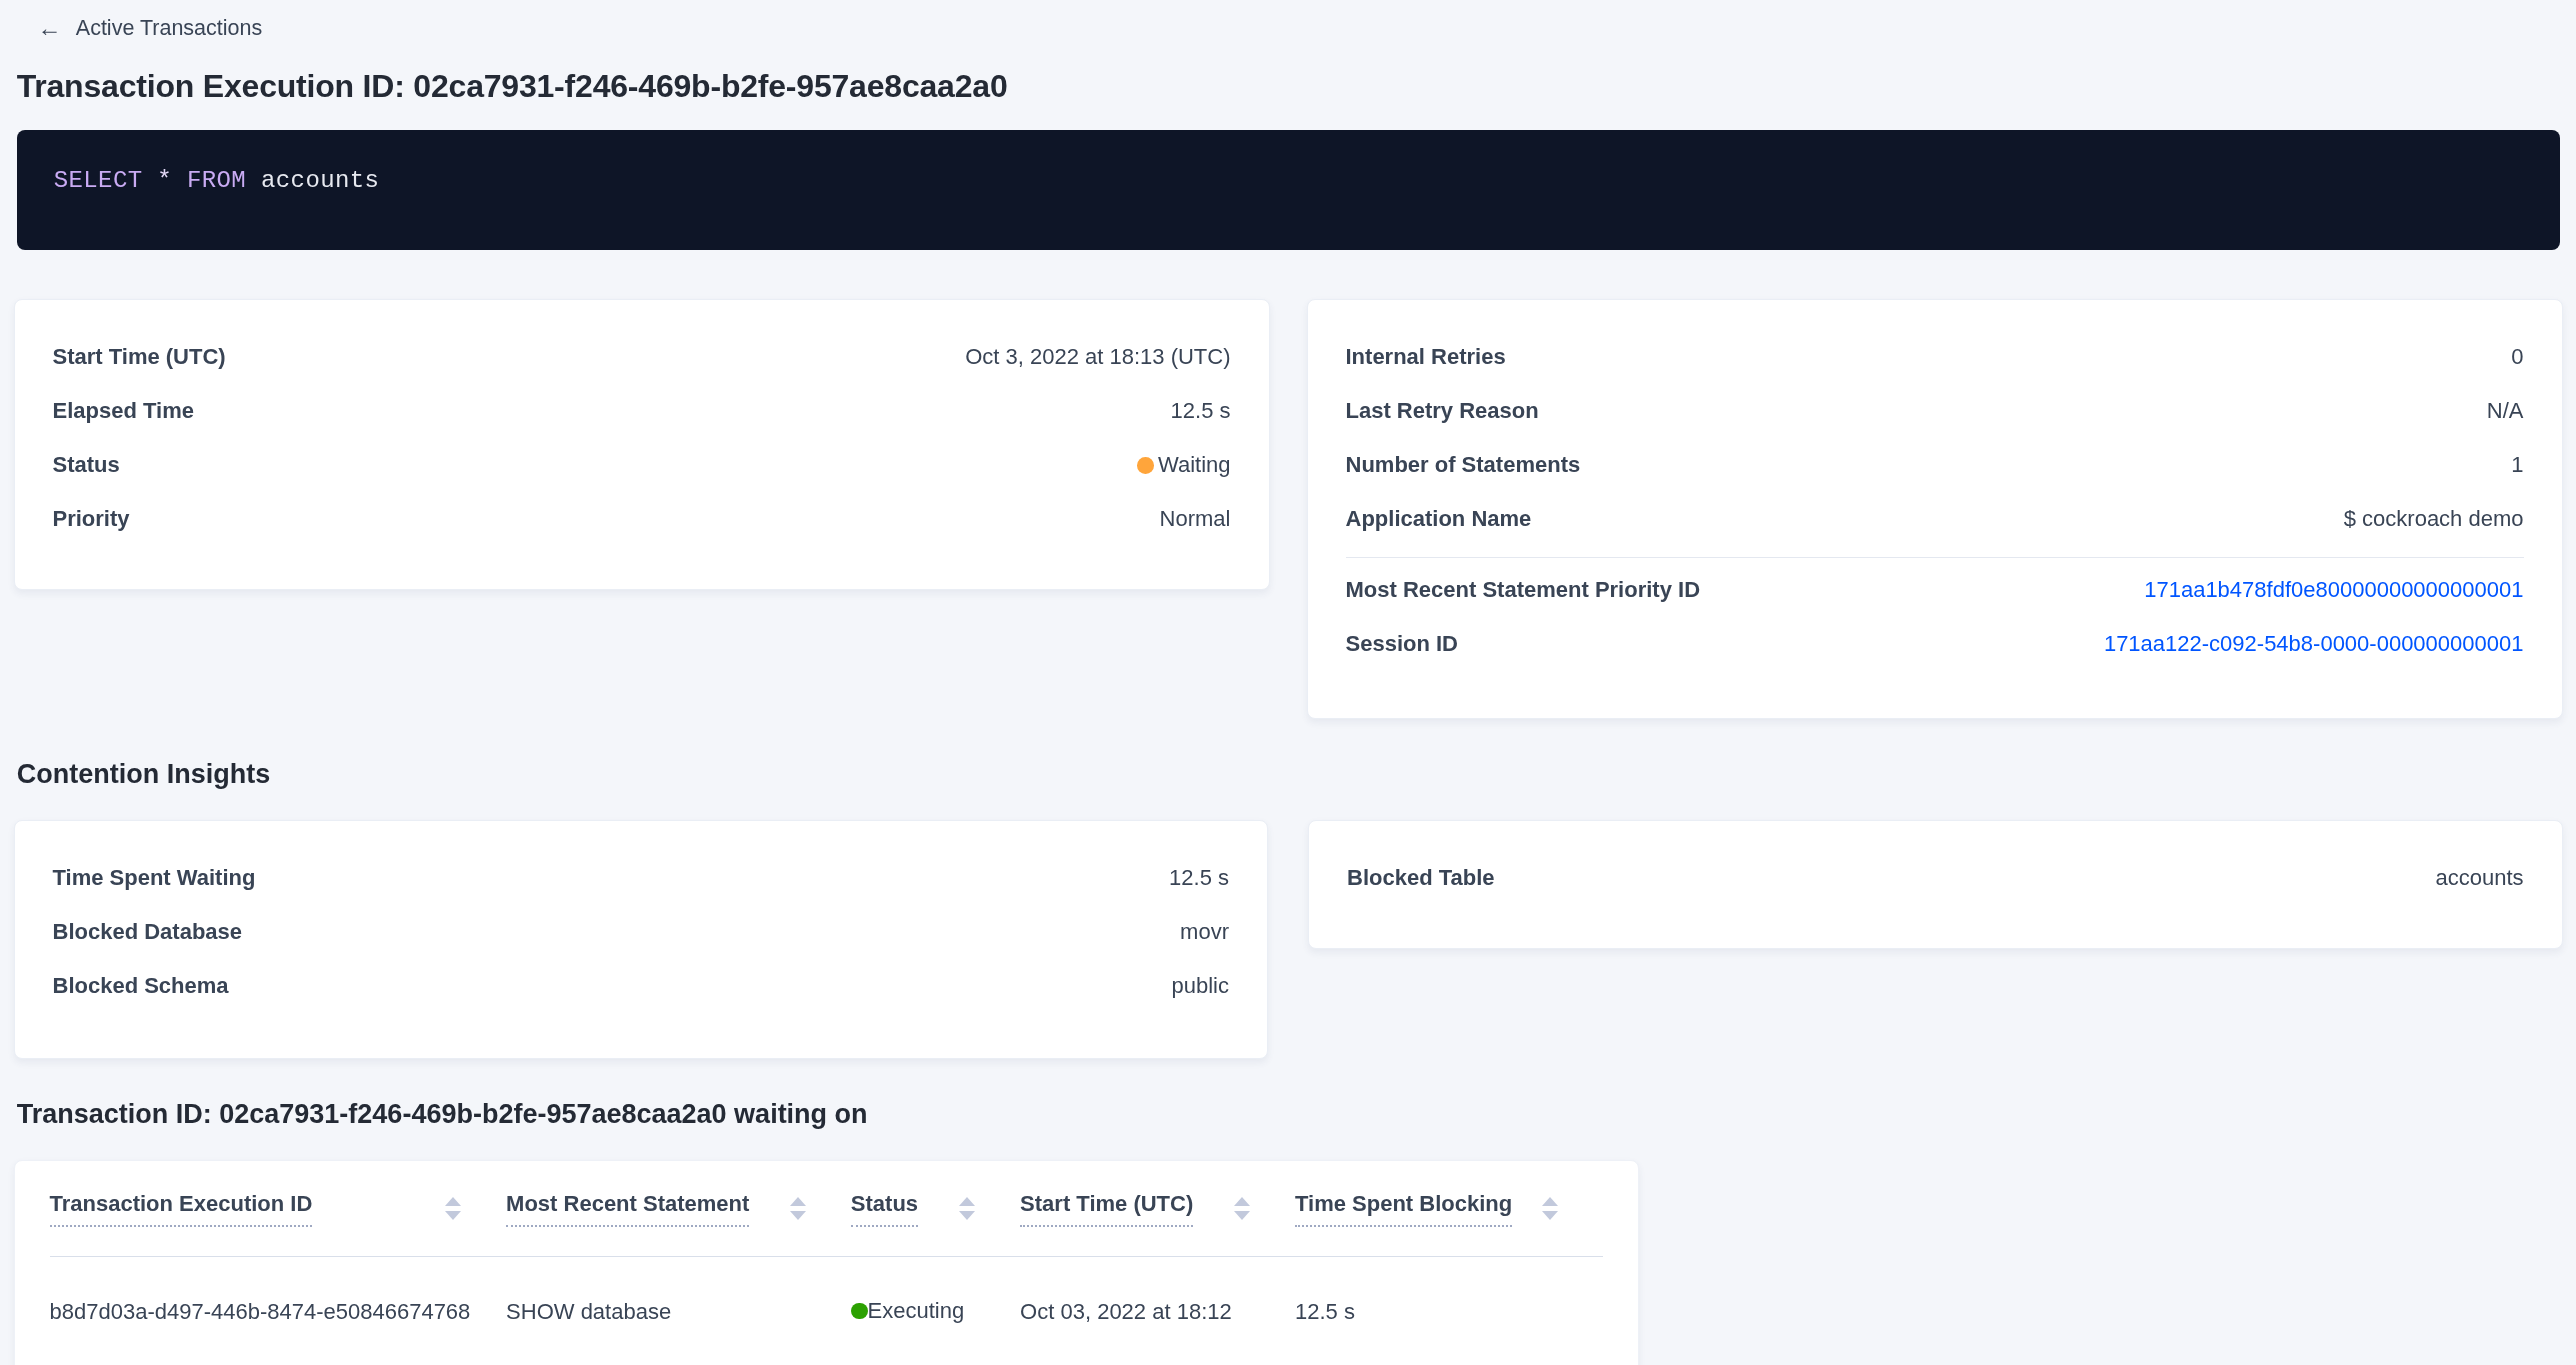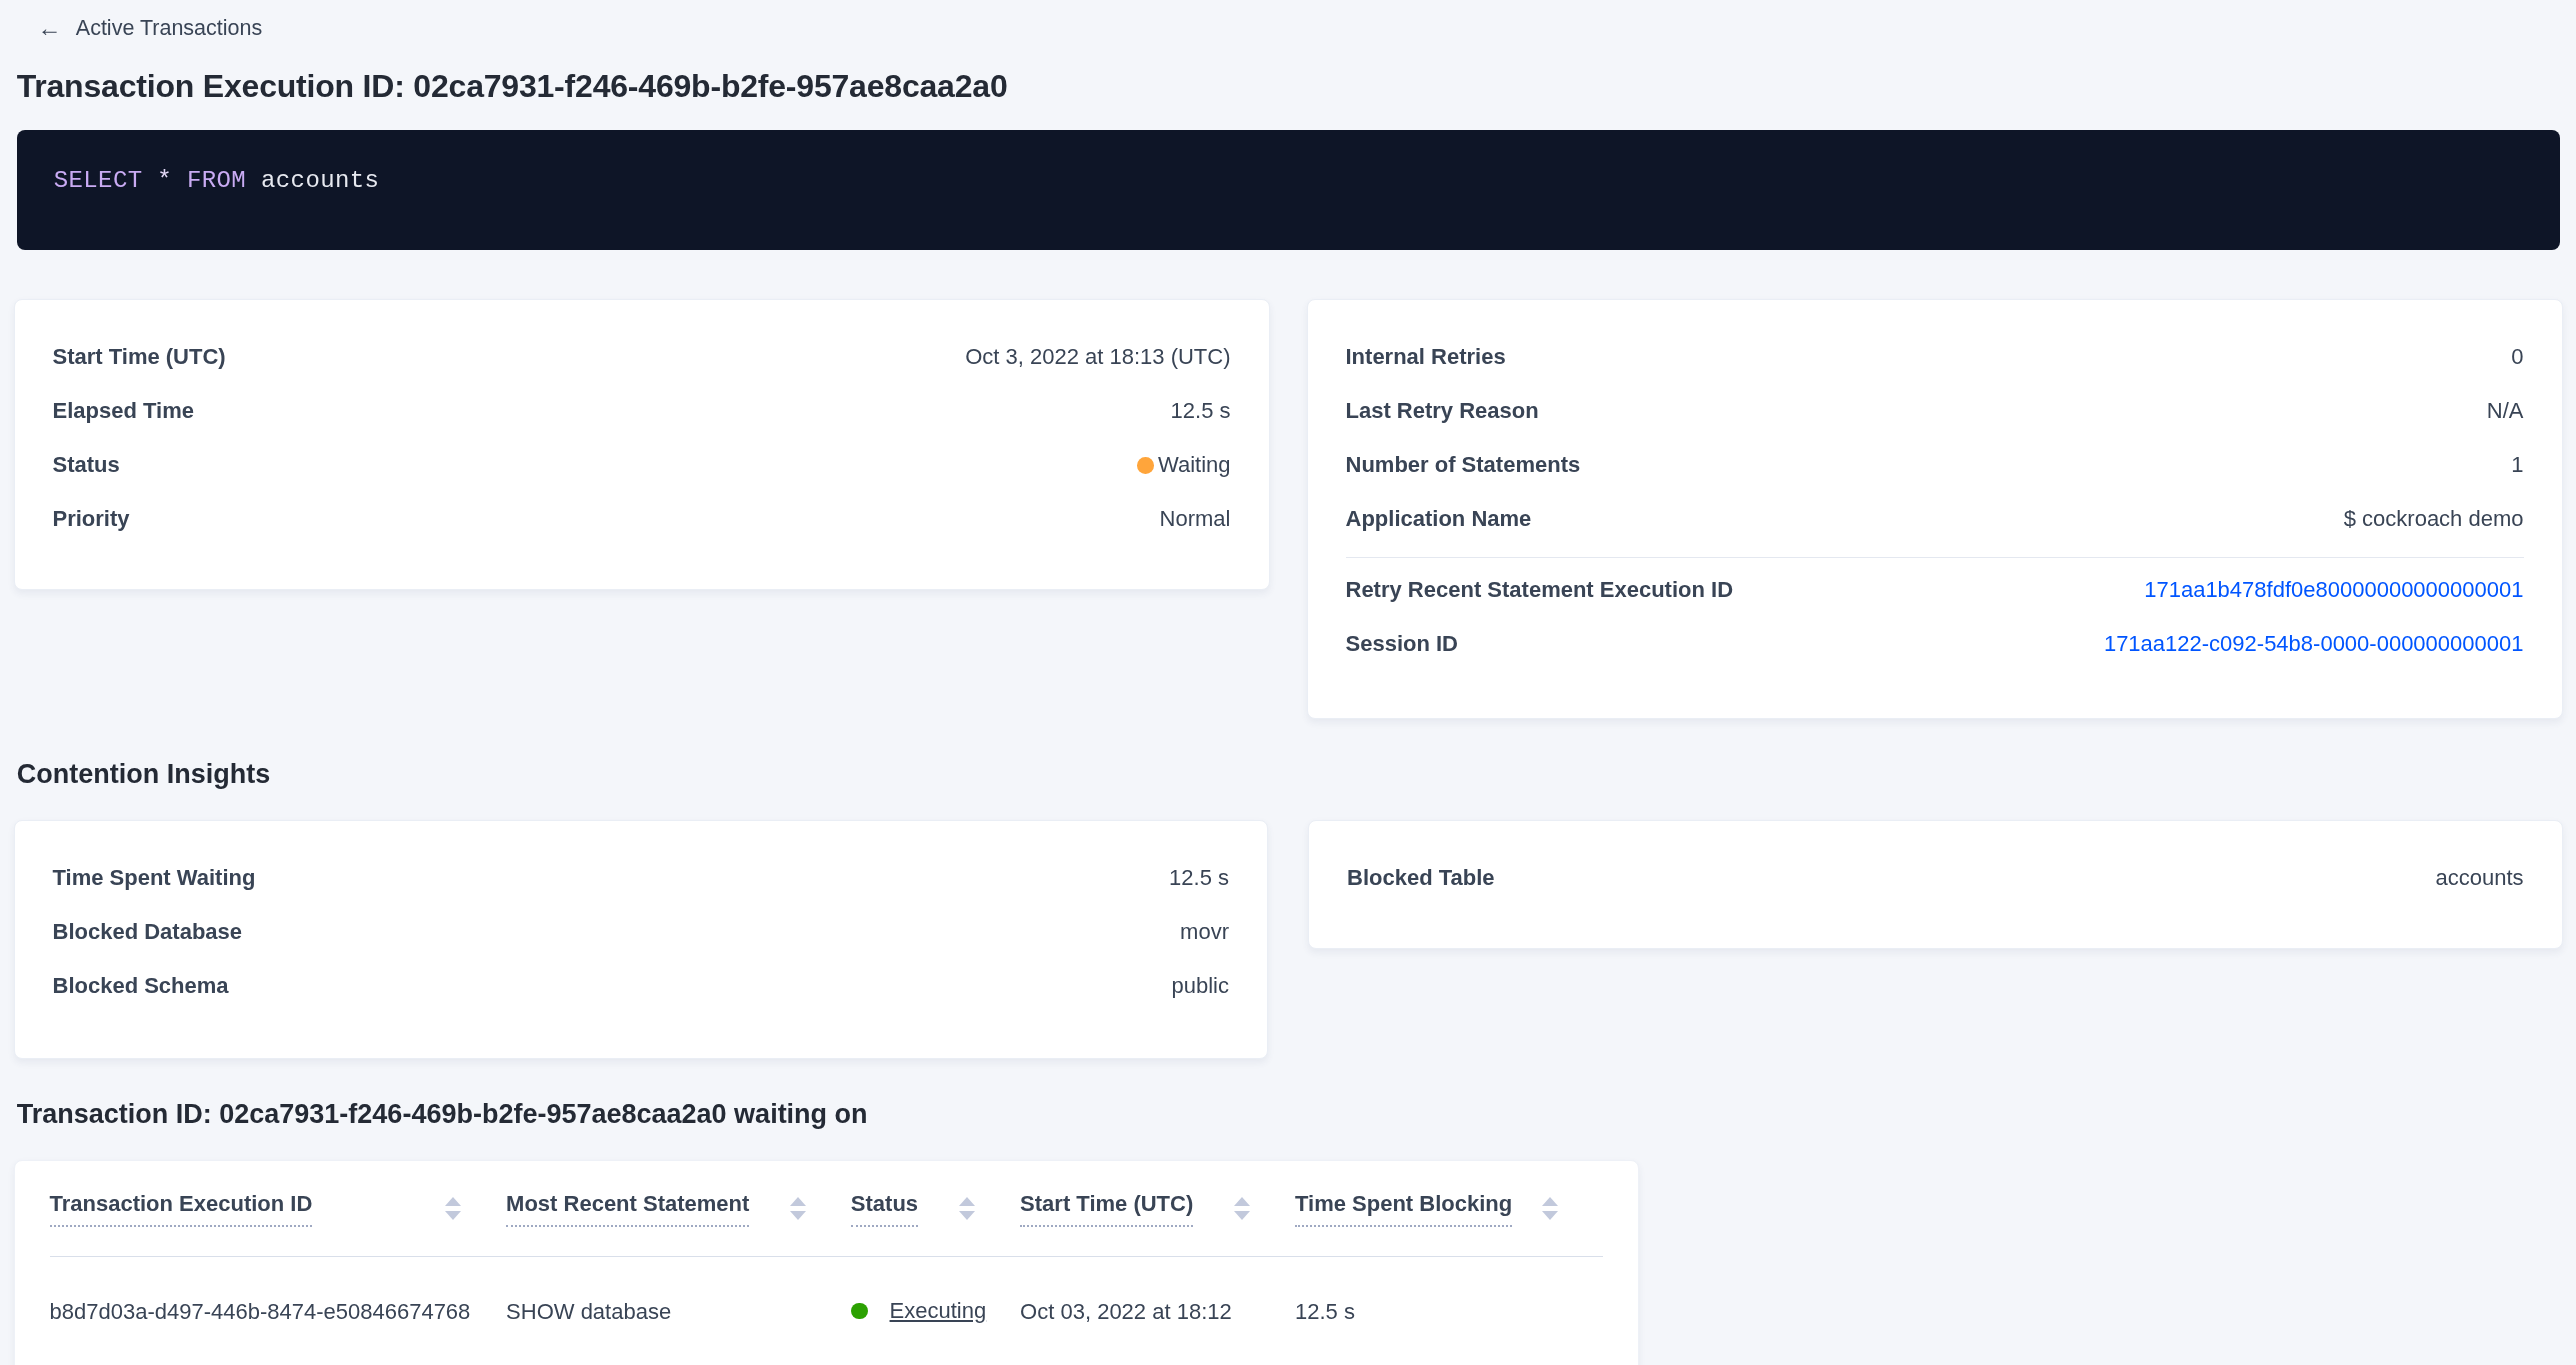--- a/index.html
+++ b/index.html
@@ -99,21 +99,21 @@
     border-right: 8px solid transparent; border-bottom: 9.5px solid #c2c9dc;
   }
   .sort-icon .tri-down {
     width: 0; height: 0; border-left: 8px solid transparent;
     border-right: 8px solid transparent; border-top: 9.5px solid #c2c9dc;
   }
   .waiting-table td {
     height: 111px; vertical-align: middle; font-size: 22px; color: #394455;
     border-bottom: 1.6px solid #e0e5ef;
   }
-  td .status-inline { gap: 22px; text-decoration: underline; }
+  td .status-inline { gap: 0; }
 </style>
 </head>
 <body>
 
 <div class="page">
 
   <a class="back-link">
     <span class="back-arrow">←</span>
     <span>Active Transactions</span>
   </a>
@@ -160,21 +160,21 @@
       <div class="kv-row">
         <span class="kv-label">Number of Statements</span>
         <span class="kv-value">1</span>
       </div>
       <div class="kv-row">
         <span class="kv-label">Application Name</span>
         <span class="kv-value">$ cockroach demo</span>
       </div>
       <hr class="card-divider">
       <div class="kv-row">
-        <span class="kv-label">Retry Recent Statement Execution ID</span>
+        <span class="kv-label">Most Recent Statement Priority ID</span>
         <span class="kv-value link">171aa1b478fdf0e80000000000000001</span>
       </div>
       <div class="kv-row">
         <span class="kv-label">Session ID</span>
         <span class="kv-value link">171aa122-c092-54b8-0000-000000000001</span>
       </div>
     </section>
 
   </div>
 

